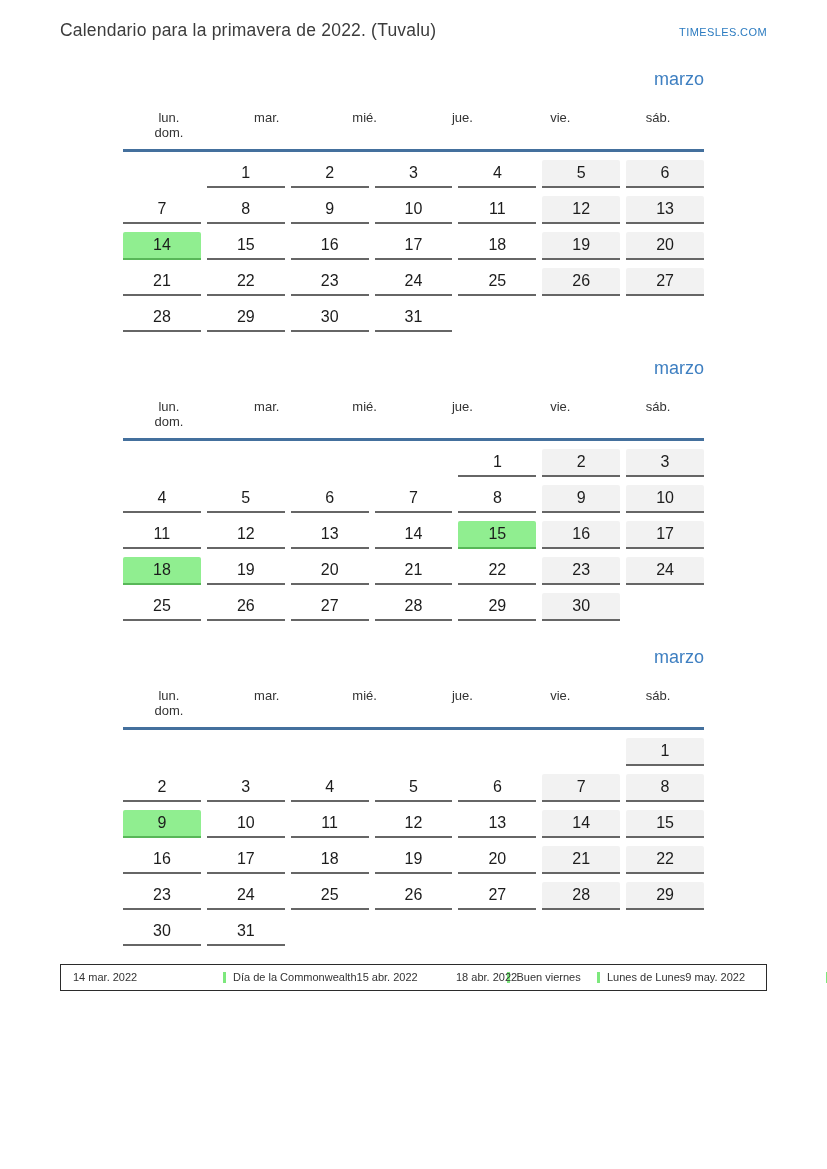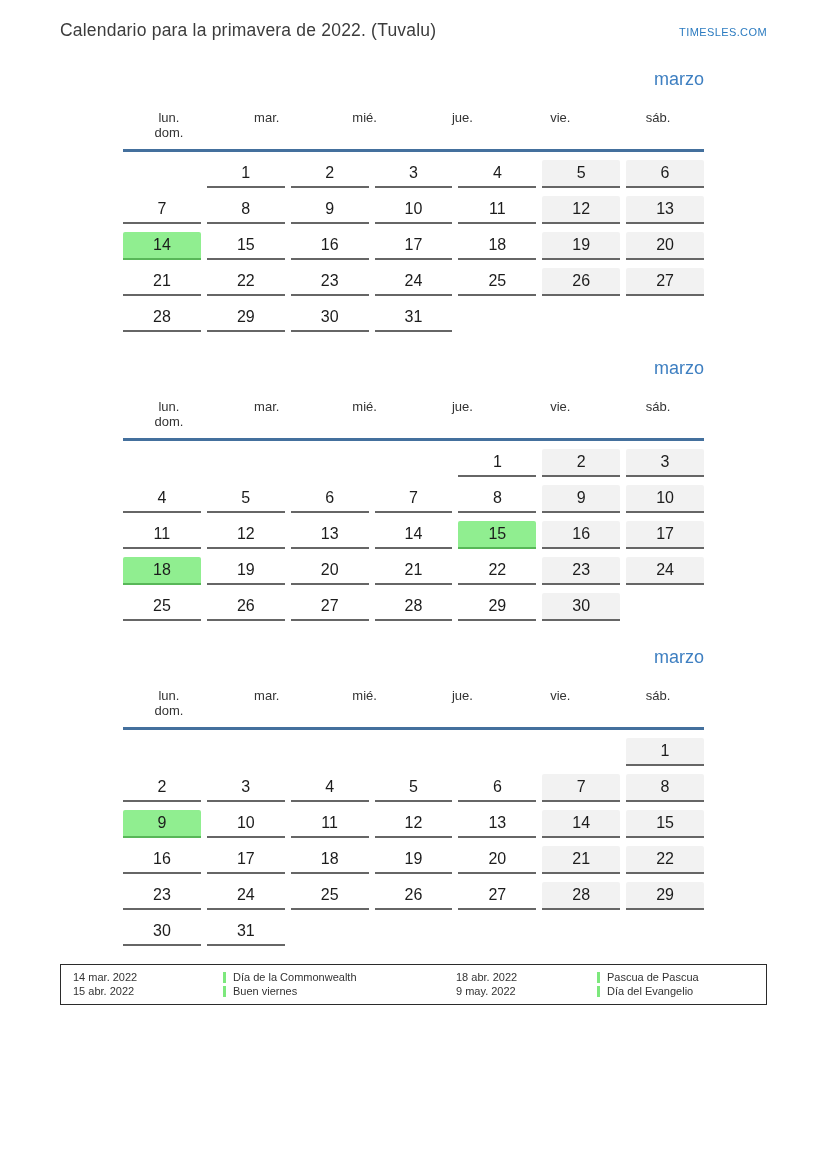--- a/index.html
+++ b/index.html
@@ -42,21 +42,21 @@
   }
   .day-cell.empty{border-bottom:none;background:transparent;}
   .day-cell.weekend{background:var(--weekend-gray);border-radius:2px 2px 0 0;}
   .day-cell.holiday{background:var(--holiday-green);border-bottom-color:var(--holiday-border-green);border-radius:2px 2px 0 0;}
 
   .legend-box{
     margin-top:18px;width:707px;margin-left:0;
     border:1.5px solid #2b2b2b;
     display:flex;padding:5px 0 6px 12px;
   }
-  .legend-col{display:flex;flex-direction:column;justify-content:flex-start;}
+  .legend-col{display:flex;justify-content:flex-start;}
   .legend-col.col-0{width:371px;}
   .legend-col.col-1{flex:1;margin-left:12px;}
   .legend-item{display:flex;align-items:center;height:14px;font-size:11px;color:var(--text-gray);}
   .legend-date{flex:0 0 auto;}
   .col-0 .legend-date{width:150px;}
   .col-1 .legend-date{width:141px;}
   .legend-marker{width:3px;height:11px;background:#7de87d;margin-right:7px;flex:0 0 auto;}
   .legend-label{white-space:nowrap;}
 </style>
 </head>
@@ -264,21 +264,21 @@
         <div class="legend-item">
           <span class="legend-date">15 abr. 2022</span>
           <span class="legend-marker"></span>
           <span class="legend-label">Buen viernes</span>
         </div>
       </div>
       <div class="legend-col col-1">
         <div class="legend-item">
           <span class="legend-date">18 abr. 2022</span>
           <span class="legend-marker"></span>
-          <span class="legend-label">Pascua de Pascua</span>
+          <span class="legend-label">Lunes de Lunes</span>
         </div>
         <div class="legend-item">
           <span class="legend-date">9 may. 2022</span>
           <span class="legend-marker"></span>
           <span class="legend-label">Día del Evangelio</span>
         </div>
       </div>
     </div>
 </div>
 

